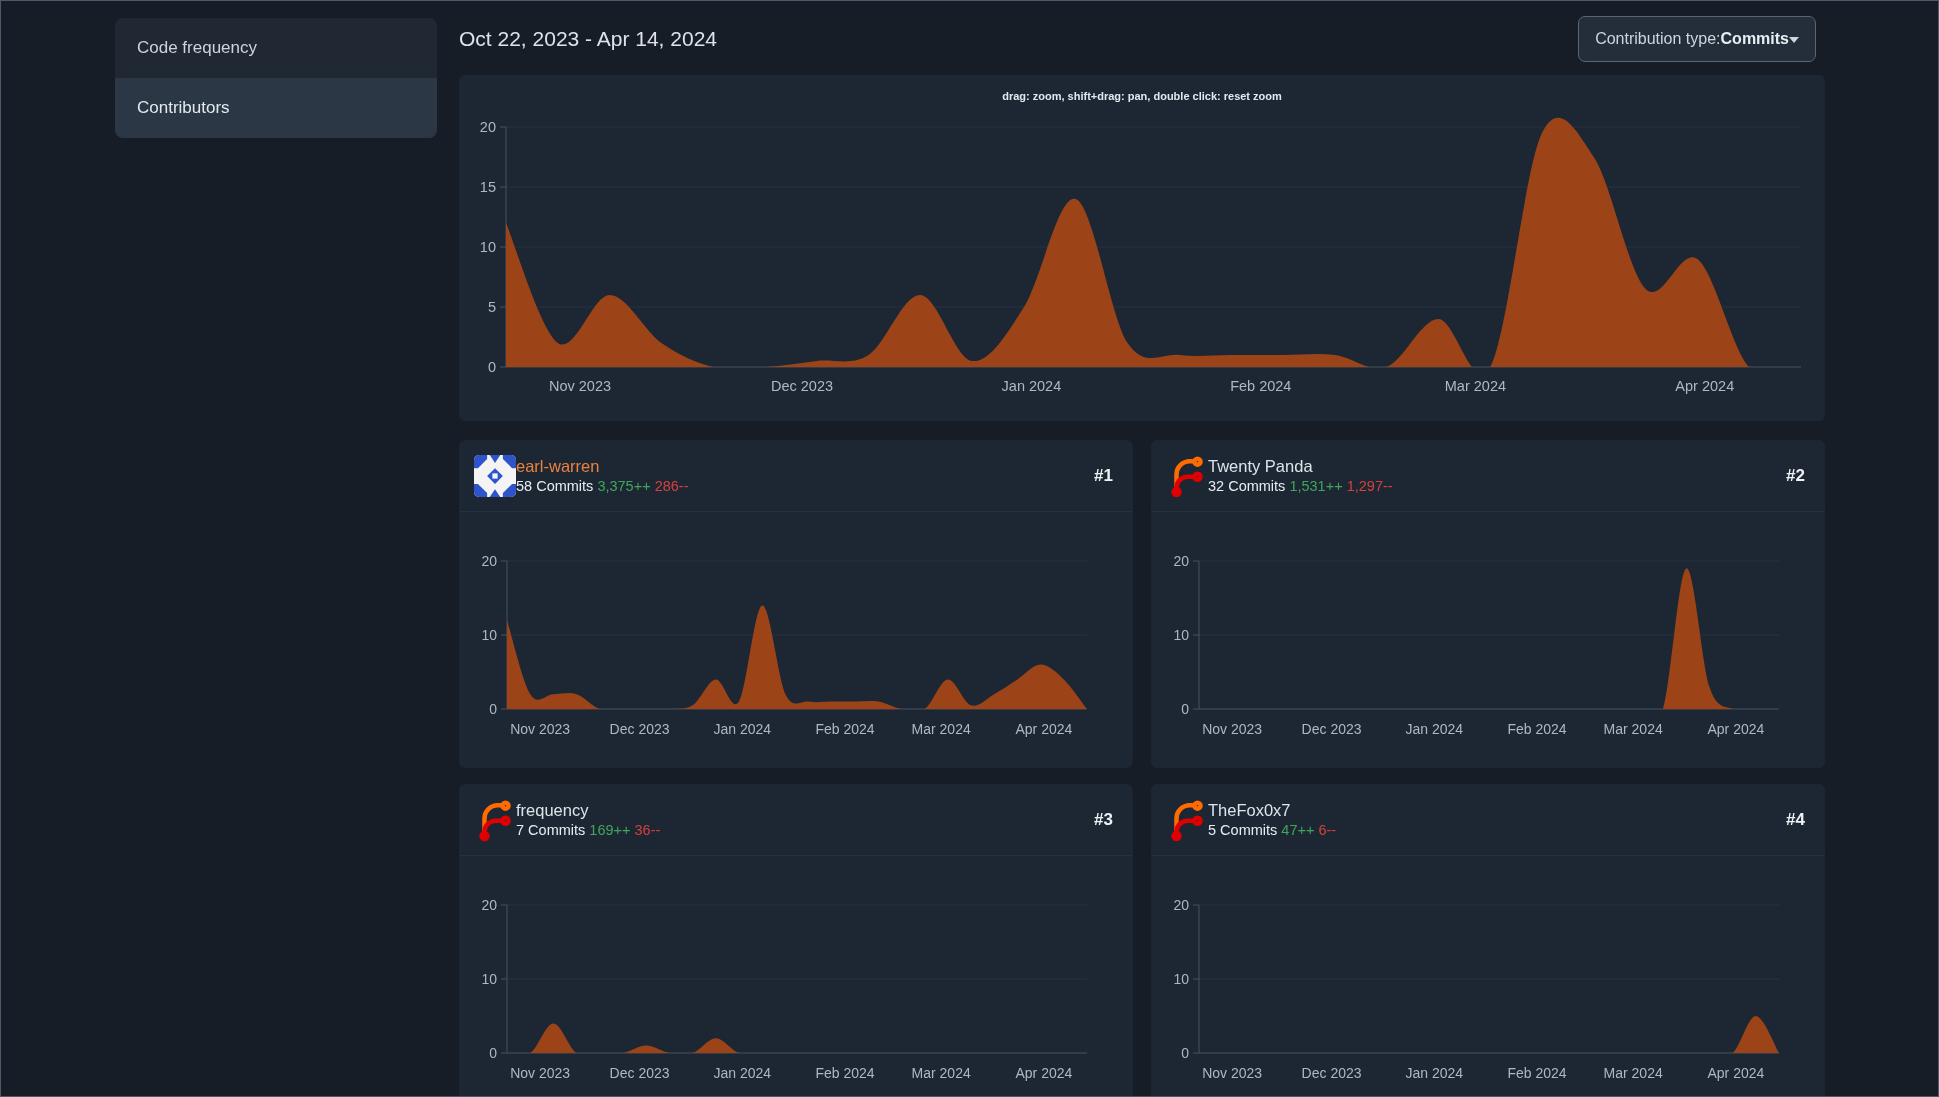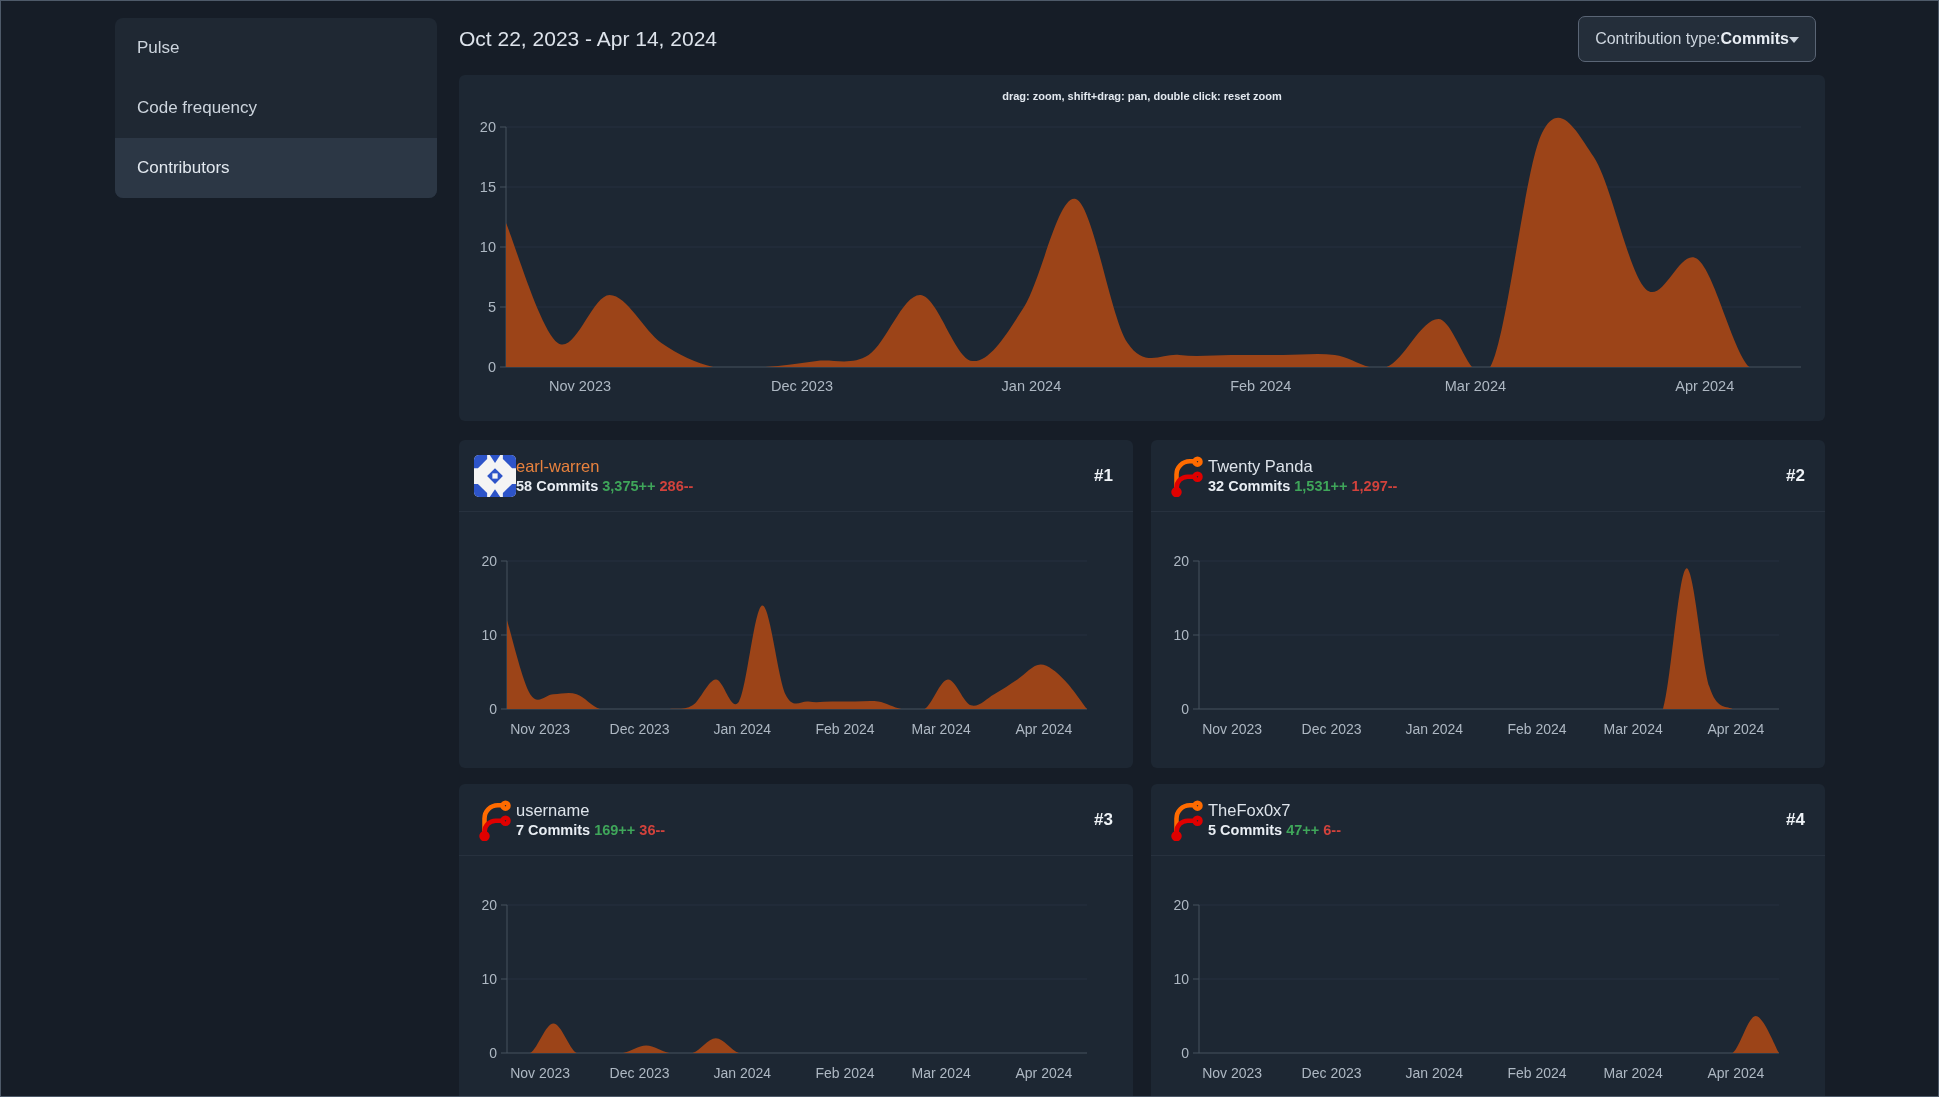--- a/index.html
+++ b/index.html
@@ -51,36 +51,35 @@
   }
   .card{background:var(--panel-bg,#1d2733);border-radius:6px;overflow:hidden;}
   .card-header{
     height:72px;display:flex;align-items:center;
     padding:0 20px 0 15px;border-bottom:1px solid #27313e;box-sizing:border-box;
   }
   .avatar{width:42px;height:42px;border-radius:5px;flex:0 0 auto;display:block;}
   .who{display:flex;flex-direction:column;justify-content:center;line-height:1.25;}
   .contrib-name{font-size:16.5px;color:#dde3ea;text-decoration:none;}
   .contrib-name.link{color:var(--link-orange,#e8823e);}
-  .stats{font-size:14.5px;font-weight:bold;color:#e8edf3;margin-top:1px;}
+  .stats{font-size:14.5px;font-weight:normal;color:#e8edf3;margin-top:1px;}
   .stats .add{color:var(--green,#3fa65a);}
   .stats .del{color:var(--red,#d2423c);}
   .rank{margin-left:auto;font-weight:bold;font-size:17px;color:#eef2f6;}
   .mini-chart{display:block;width:674px;height:256px;}
   
   svg text{
     font-family:"Liberation Sans", sans-serif;
     fill:#aeb8c3;
   }
 </style>
 </head>
 <body>
 
 <nav class="sidebar-menu" id="sidebar-menu">
-    <div class="sidebar-item">Pulse</div>
     <div class="sidebar-item">Code frequency</div>
     <div class="sidebar-item active">Contributors</div>
   </nav>
 
 <div class="page-title">Oct 22, 2023 - Apr 14, 2024</div>
 
 <button class="contribution-dropdown">
   <span>Contribution type:</span>
   <b>Commits</b>
   <span class="caret"></span>
@@ -232,21 +231,21 @@
               </g>
               <g stroke="#e00000" stroke-width="13">
                 <circle cx="90" cy="62" r="8.5"></circle>
                 <path d="M30 106 V94 A32 32 0 0 1 62 62 h16"></path>
                 <circle cx="30" cy="106" r="8.5"></circle>
               </g>
             </g>
           </svg>
         </span>
       <div class="who">
-        <a class="contrib-name">username</a>
+        <a class="contrib-name">frequency</a>
         <div class="stats">
           <span>7 Commits</span>
           <span class="add">169++</span>
           <span class="del">36--</span>
         </div>
       </div>
       <span class="rank">#3</span>
     </div>
     <svg class="mini-chart" width="674" height="256">
         <line x1="48" x2="628" y1="197" y2="197" stroke="#47525f" stroke-width="1"></line>

